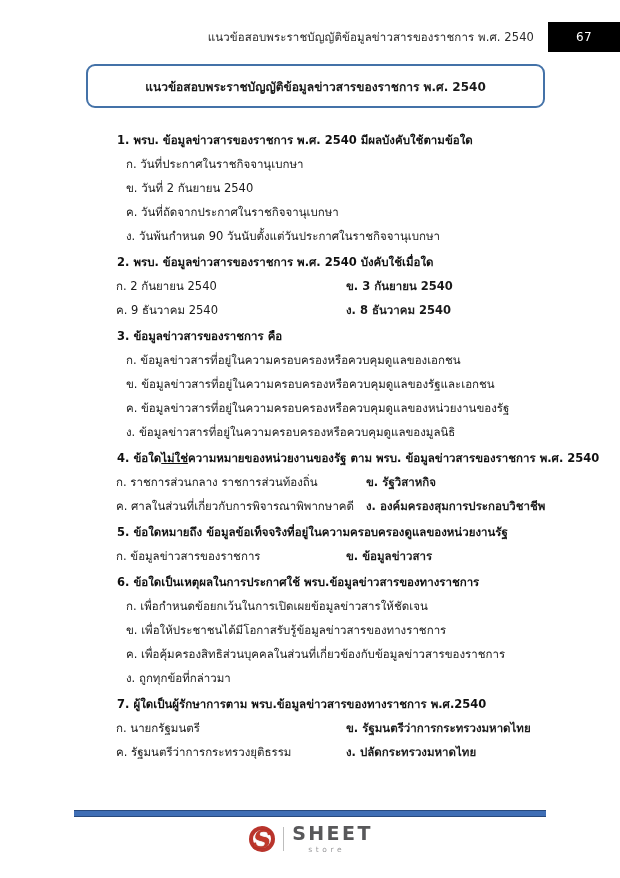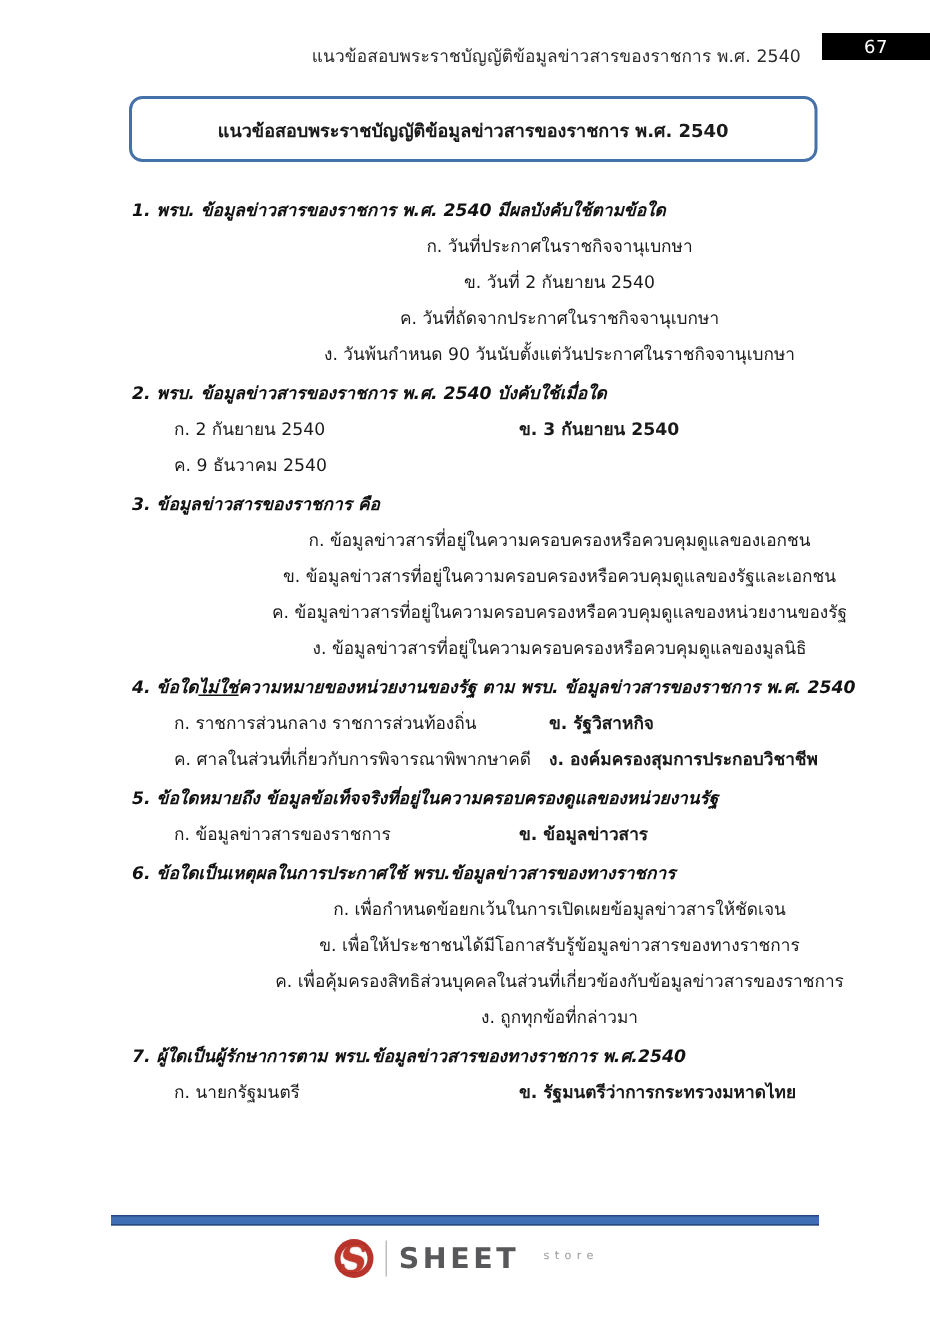--- a/index.html
+++ b/index.html
@@ -31,21 +31,21 @@
     font-size: 11.5px;
     color: #2b2b2b;
     white-space: nowrap;
     letter-spacing: 0.1px;
   }
   .page-number-badge {
     position: absolute;
     right: 0;
     top: 0;
     width: 72px;
-    height: 18px;
+    height: 30px;
     background: #000000;
     color: #ffffff;
     display: flex;
     align-items: center;
     justify-content: center;
     font-size: 12px;
     letter-spacing: 0.4px;
   }
 
   
@@ -78,34 +78,32 @@
     top: 128px;
     width: 620px;
   }
   .question-block {
     margin-bottom: 2px;
   }
   .q-stem {
     font-size: 11.5px;
     font-weight: bold;
     color: #111111;
-    padding-left: 88px;
+    padding-left: 117px;
     line-height: 24px;
     white-space: nowrap;
-    font-style: italic;
   }
   .q-stem .underline {
     text-decoration: underline;
     margin-top: 10px;
   }
 
   
   .choices-stack {
     padding-left: 126px;
-    text-align: center;
   }
   .choice-line {
     font-size: 11.5px;
     line-height: 24px;
     color: #1a1a1a;
     white-space: nowrap;
   }
 
   
   .choices-grid {
@@ -195,21 +193,21 @@
   }
   .logo-divider {
     width: 1px;
     height: 24px;
     background: #bdbdbd;
     margin: 0 8px 0 6px;
     flex: none;
   }
   .logo-words {
     display: flex;
-    flex-direction: row;
+    flex-direction: column;
     line-height: 1;
   }
   .logo-sheet {
     font-size: 19px;
     font-weight: bold;
     letter-spacing: 2.4px;
     color: #58585a;
     font-family: "DejaVu Sans", "Liberation Sans", sans-serif;
   }
   .logo-store {
@@ -244,20 +242,21 @@
     </div>
     <div class="question-block">
       <div class="q-stem"><span>2.</span> <span>พรบ. ข้อมูลข่าวสารของราชการ พ.ศ. 2540 บังคับใช้เมื่อใด</span></div>
       <div class="choices-grid">
         <div class="choice-row">
           <span class="col-a">ก. 2 กันยายน 2540</span>
           <span class="col-b">ข. 3 กันยายน 2540</span>
         </div>
         <div class="choice-row">
           <span class="col-a">ค. 9 ธันวาคม 2540</span>
+          <span class="col-b">ง. 8 ธันวาคม 2540</span>
         </div>
       </div>
     </div>
     <div class="question-block">
       <div class="q-stem"><span>3.</span> <span>ข้อมูลข่าวสารของราชการ คือ</span></div>
       <div class="choices-stack">
         <div class="choice-line">ก. ข้อมูลข่าวสารที่อยู่ในความครอบครองหรือควบคุมดูแลของเอกชน</div>
         <div class="choice-line">ข. ข้อมูลข่าวสารที่อยู่ในความครอบครองหรือควบคุมดูแลของรัฐและเอกชน</div>
         <div class="choice-line">ค. ข้อมูลข่าวสารที่อยู่ในความครอบครองหรือควบคุมดูแลของหน่วยงานของรัฐ</div>
         <div class="choice-line">ง. ข้อมูลข่าวสารที่อยู่ในความครอบครองหรือควบคุมดูแลของมูลนิธิ</div>
@@ -293,20 +292,24 @@
         <div class="choice-line">ค. เพื่อคุ้มครองสิทธิส่วนบุคคลในส่วนที่เกี่ยวข้องกับข้อมูลข่าวสารของราชการ</div>
         <div class="choice-line">ง. ถูกทุกข้อที่กล่าวมา</div>
       </div>
     </div>
     <div class="question-block">
       <div class="q-stem"><span>7.</span> <span>ผู้ใดเป็นผู้รักษาการตาม พรบ.ข้อมูลข่าวสารของทางราชการ พ.ศ.2540</span></div>
       <div class="choices-grid">
         <div class="choice-row">
           <span class="col-a">ก. นายกรัฐมนตรี</span>
           <span class="col-b">ข. รัฐมนตรีว่าการกระทรวงมหาดไทย</span>
+        </div>
+        <div class="choice-row">
+          <span class="col-a">ค. รัฐมนตรีว่าการกระทรวงยุติธรรม</span>
+          <span class="col-b">ง. ปลัดกระทรวงมหาดไทย</span>
         </div>
       </div>
     </div>
   </div>
 
 <div class="footer-rule"></div>
 <div class="footer-logo">
   <div class="logo-mark">
     <div class="ring"></div>
     <div class="s-glyph">S</div>

